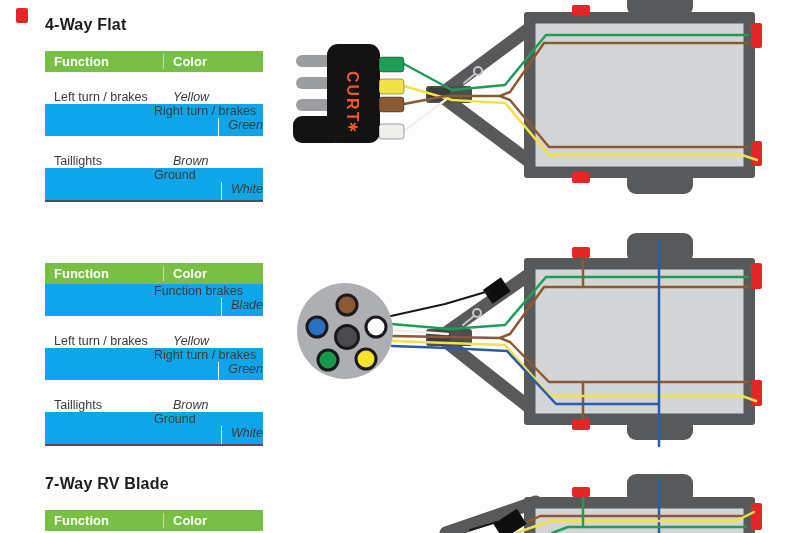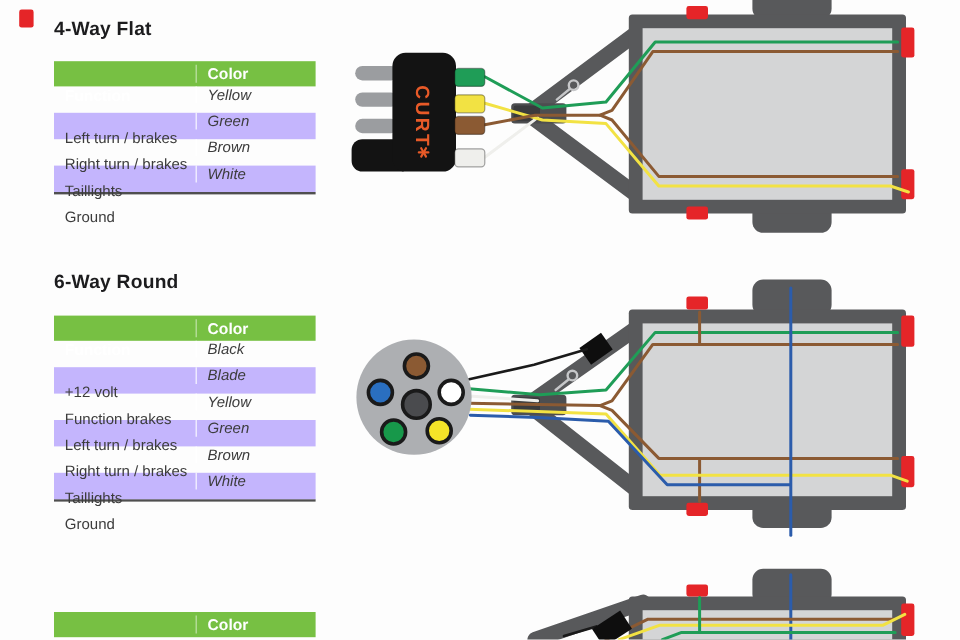--- a/index.html
+++ b/index.html
@@ -10,23 +10,23 @@
   .heading{position:absolute;left:45px;font-size:16px;font-weight:bold;
            color:#1c1c1e;letter-spacing:0.2px;white-space:nowrap;}
   #h1{top:16px;} #h2{top:227px;} #h3{top:475px;}
 
   .tbl{position:absolute;left:45px;width:218px;color:#3c3c3c;}
   #t1{top:51px;border-bottom:2px solid #4f4f4f;}
   #t2{top:263px;border-bottom:2px solid #4f4f4f;}
   #t3{top:510px;}
   .tbl-head{display:flex;background:#77c043;color:#ffffff;font-weight:bold;
             height:21px;align-items:center;font-size:13px;}
-  .tbl-row{display:flex;height:22px;align-items:flex-start;font-size:12.5px;}
-  .tbl-row.alt{background:#c4b5fd;}
-  .cell-fn{width:109px;padding-left:9px;margin-top:36px;}
+  .tbl-row{display:flex;height:32px;align-items:flex-end;font-size:12.5px;}
+  .tbl-row.alt{background:#0ea5e9;flex-direction:column;}
+  .cell-fn{width:109px;padding-left:9px;}
   .cell-col{flex:1;padding-left:9px;border-left:1px solid rgba(255,255,255,0.55);}
   .tbl-row .cell-col{border-left:1px solid rgba(255,255,255,0.9);font-style:italic;}
 
   svg{position:absolute;left:0;top:0;}
   .t-dark{fill:#58595b;}
   .t-inner{fill:#d4d5d6;}
   .t-arm{stroke:#58595b;stroke-width:13;stroke-linecap:round;fill:none;}
   .marker{fill:#e52528;}
   .beam{fill:#4d4e50;}
   .latch{fill:#3a3b3d;}
@@ -169,31 +169,26 @@
     <div class="tbl-row">
       <div class="cell-fn">Taillights</div>
       <div class="cell-col">Brown</div>
     </div>
     <div class="tbl-row alt">
       <div class="cell-fn">Ground</div>
       <div class="cell-col">White</div>
     </div>
   </div>
 
-  <div id="h2" class="heading">6-Way Round</div>
 
   <div id="t2" class="tbl">
     <div class="tbl-head">
       <div class="cell-fn">Function</div>
       <div class="cell-col">Color</div>
     </div>
-    <div class="tbl-row">
-      <div class="cell-fn">+12 volt</div>
-      <div class="cell-col">Black</div>
-    </div>
     <div class="tbl-row alt">
       <div class="cell-fn">Function brakes</div>
       <div class="cell-col">Blade</div>
     </div>
     <div class="tbl-row">
       <div class="cell-fn">Left turn / brakes</div>
       <div class="cell-col">Yellow</div>
     </div>
     <div class="tbl-row alt">
       <div class="cell-fn">Right turn / brakes</div>
@@ -202,20 +197,21 @@
     <div class="tbl-row">
       <div class="cell-fn">Taillights</div>
       <div class="cell-col">Brown</div>
     </div>
     <div class="tbl-row alt">
       <div class="cell-fn">Ground</div>
       <div class="cell-col">White</div>
     </div>
   </div>
 
+  <div id="h3" class="heading">7-Way RV Blade</div>
 
   <div id="t3" class="tbl">
     <div class="tbl-head">
       <div class="cell-fn">Function</div>
       <div class="cell-col">Color</div>
     </div>
   </div>
 
 </div>
 

